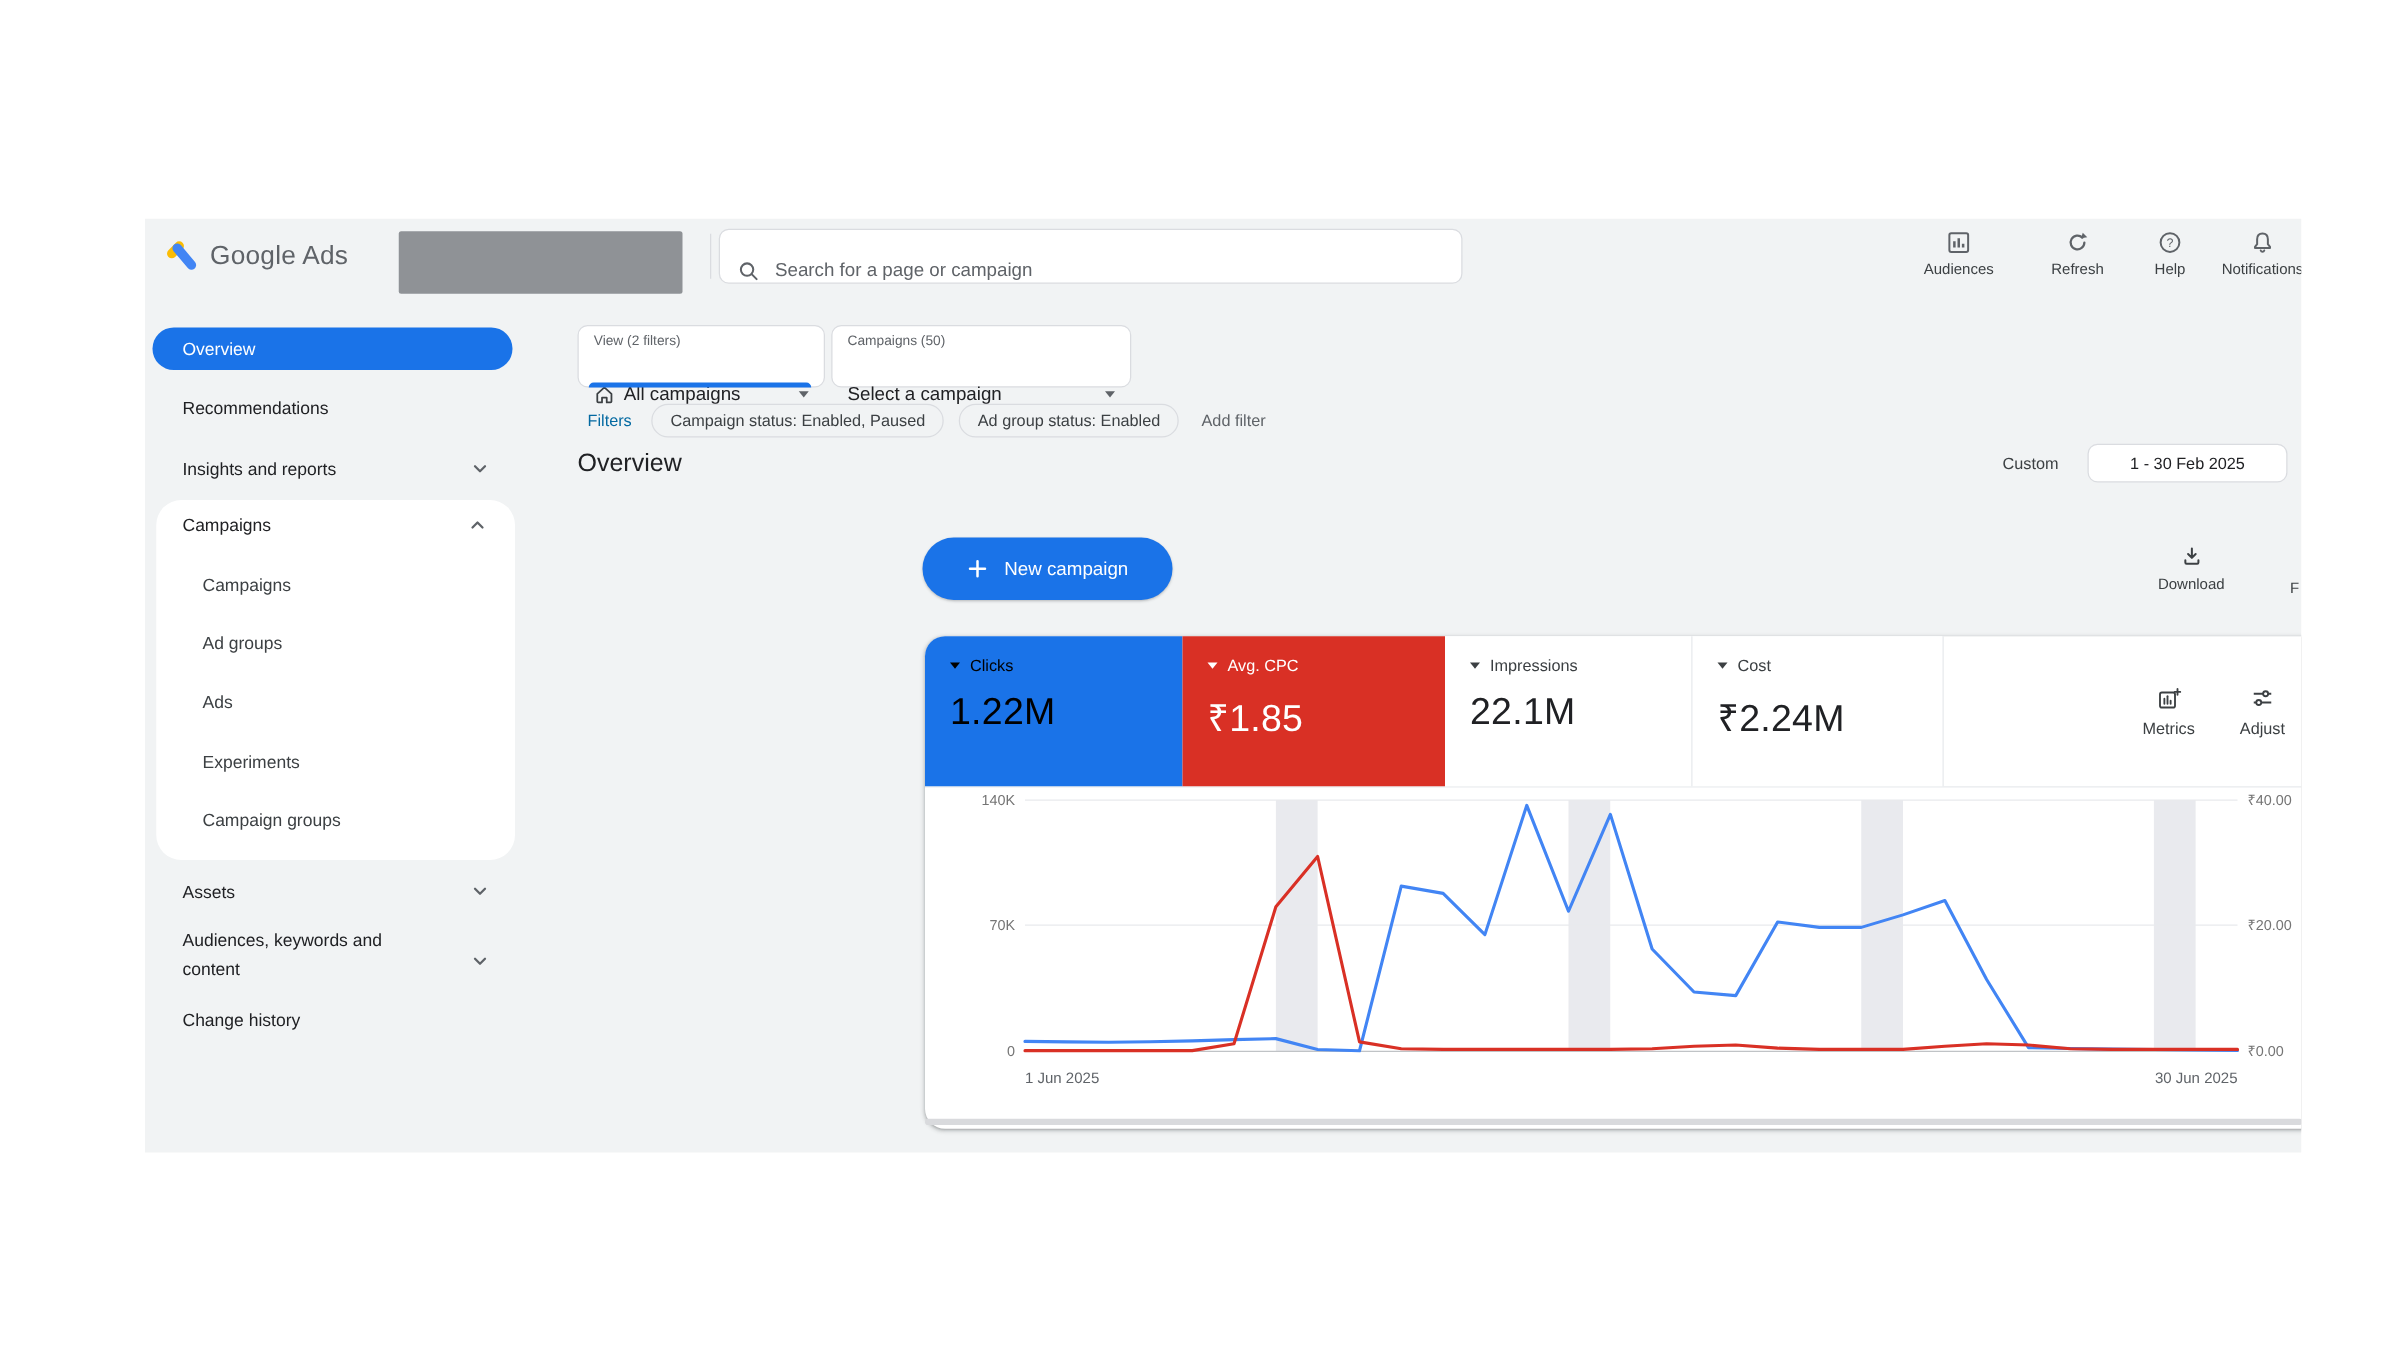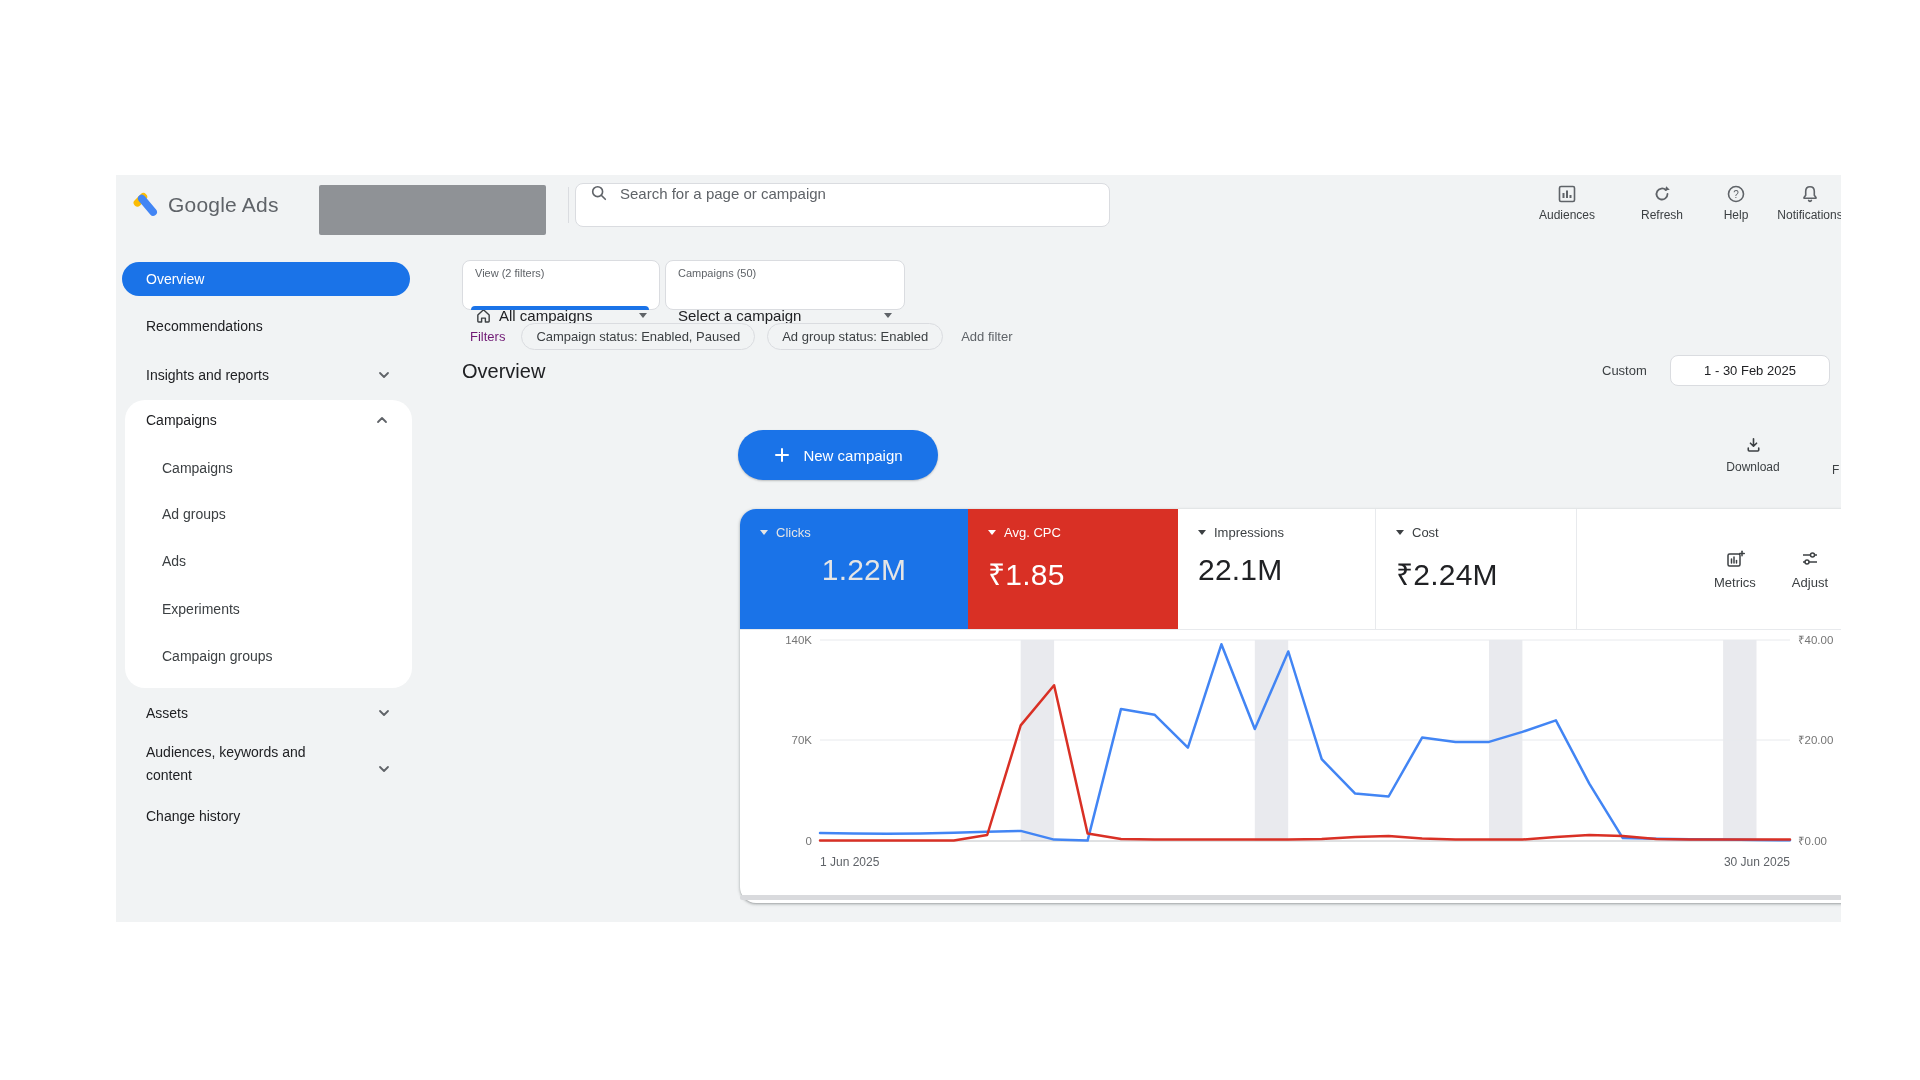--- a/index.html
+++ b/index.html
@@ -6,22 +6,22 @@
   .page{position:relative;width:1920px;height:1080px;background:#ffffff;overflow:hidden;
         font-family:"Liberation Sans",sans-serif;color:#202124;}
   .app{position:absolute;left:116px;top:175px;width:1725px;height:747px;background:#f1f3f4;overflow:hidden;}
 
   
   .topbar{position:absolute;left:0;top:0;right:0;height:60px;}
   .logo{position:absolute;left:16px;top:0;height:60px;display:flex;align-items:center;gap:10px;cursor:pointer;}
   .logo-text{font-size:21px;color:#5f6368;letter-spacing:.2px;white-space:nowrap;}
   .redacted{position:absolute;left:203px;top:10px;width:227px;height:50px;background:#8f9296;border-radius:2px;}
   .topbar-divider{position:absolute;left:452px;top:12px;width:1px;height:36px;background:#dadce0;}
-  .searchbar{position:absolute;left:459px;top:8px;width:535px;height:44px;background:#fff;border:1px solid #dadce0;
-             border-radius:8px;display:flex;align-items:flex-start;gap:10px;padding:0 14px;box-sizing:border-box;}
+  .searchbar{position:absolute;left:459px;top:8px;width:595px;height:44px;background:#fff;border:1px solid #dadce0;
+             border-radius:8px;display:flex;align-items:flex-end;gap:10px;padding:0 14px;box-sizing:border-box;}
   .search-input{border:none;outline:none;flex:1;font-size:15px;color:#202124;background:transparent;font-family:inherit;}
   .search-input::placeholder{color:#5f6368;}
   .action{position:absolute;top:9px;width:90px;display:flex;flex-direction:column;align-items:center;gap:4px;cursor:pointer;}
   .action span{font-size:12px;color:#3c4043;white-space:nowrap;}
   #act-appearance{left:1406px}#act-refresh{left:1501px}#act-help{left:1575px}#act-notifications{left:1649px}
 
   
   .sidebar{position:absolute;left:0;top:60px;width:296px;bottom:0;}
   .side-pill{position:absolute;left:6px;top:27px;width:288px;height:34px;background:#1a73e8;border-radius:17px;
              display:flex;align-items:center;padding-left:24px;box-sizing:border-box;color:#fff;font-size:14px;
@@ -50,21 +50,21 @@
   #dd-view{left:50px;width:198px;}
   #dd-campaign{left:253px;width:240px;}
   .dd-label{font-size:11px;color:#5f6368;margin-bottom:3px;}
   .dd-row{display:flex;align-items:center;gap:7px;margin-top:28px;}
   .dd-value{font-size:15px;font-weight:500;color:#202124;white-space:nowrap;}
   .caret{width:0;height:0;border-left:4px solid transparent;border-right:4px solid transparent;
          border-top:5px solid #5f6368;margin-left:auto;}
   .dd-underline{position:absolute;left:8px;right:10px;bottom:-1px;height:4px;background:#1a73e8;border-radius:4px 4px 0 0;}
 
   .filters-row{position:absolute;left:58px;top:88px;display:flex;align-items:center;gap:12px;}
-  .filters-label{font-size:13px;color:#701a75;margin-right:4px;}
+  .filters-label{font-size:13px;color:#0369a1;margin-right:4px;}
   .chip{border:1px solid #dadce0;border-radius:15px;padding:5px 14px;font-size:13px;color:#3c4043;font-weight:500;
         background:transparent;cursor:pointer;white-space:nowrap;}
   .add-filter{font-size:13px;color:#5f6368;font-weight:500;margin-left:6px;cursor:pointer;white-space:nowrap;}
 
   .page-title{position:absolute;left:50px;top:125px;margin:0;font-size:20px;font-weight:400;color:#202124;}
   .date-mode{position:absolute;left:1190px;top:128px;font-size:13px;color:#3c4043;}
   .date-box{position:absolute;left:1258px;top:120px;width:160px;height:31px;background:#fff;border:1px solid #dadce0;
             border-radius:8px;display:flex;align-items:center;justify-content:center;font-size:13px;color:#202124;
             box-sizing:border-box;cursor:pointer;white-space:nowrap;overflow:hidden;}
 
@@ -75,21 +75,21 @@
   .download{position:absolute;left:1301px;top:201px;width:80px;display:flex;flex-direction:column;align-items:center;
             gap:5px;cursor:pointer;}
   .download span{font-size:12px;color:#3c4043;}
   .clipped-f{position:absolute;left:1420px;top:228px;font-size:12px;color:#3c4043;cursor:pointer;}
 
   
   .chart-card{position:absolute;left:328px;top:274px;width:1102px;height:394px;background:#fff;
               border-radius:16px 0 0 16px;box-shadow:0 1px 2px rgba(60,64,67,.3),0 1px 3px 1px rgba(60,64,67,.15);}
   .scorecards{display:flex;height:121px;border-bottom:1px solid #e8eaed;box-sizing:border-box;}
   .scorecard{box-sizing:border-box;padding:16px 0 0 20px;cursor:pointer;}
-  #sc-clicks{width:228px;background:#1a73e8;color:#e5e5e5;border-radius:16px 0 0 0;text-align:center;}
+  #sc-clicks{width:206px;background:#1a73e8;color:#000000;border-radius:16px 0 0 0;}
   #sc-cpc{width:210px;background:#d93025;color:#fff;}
   #sc-impressions{width:197px;background:#fff;color:#202124;}
   #sc-cost{width:201px;background:#fff;color:#202124;border-left:1px solid #e8eaed;}
   .sc-top{display:flex;align-items:center;gap:8px;font-size:13px;font-weight:500;}
   #sc-impressions .sc-top,#sc-cost .sc-top{color:#3c4043;}
   .tri{width:0;height:0;border-left:4.5px solid transparent;border-right:4.5px solid transparent;
        border-top:5.5px solid currentColor;}
   .sc-value{font-size:30px;margin-top:13px;letter-spacing:.2px;font-weight:400;}
   .sc-controls{flex:1;display:flex;align-items:center;justify-content:flex-end;gap:36px;padding-right:14px;
                border-left:1px solid #e8eaed;}

